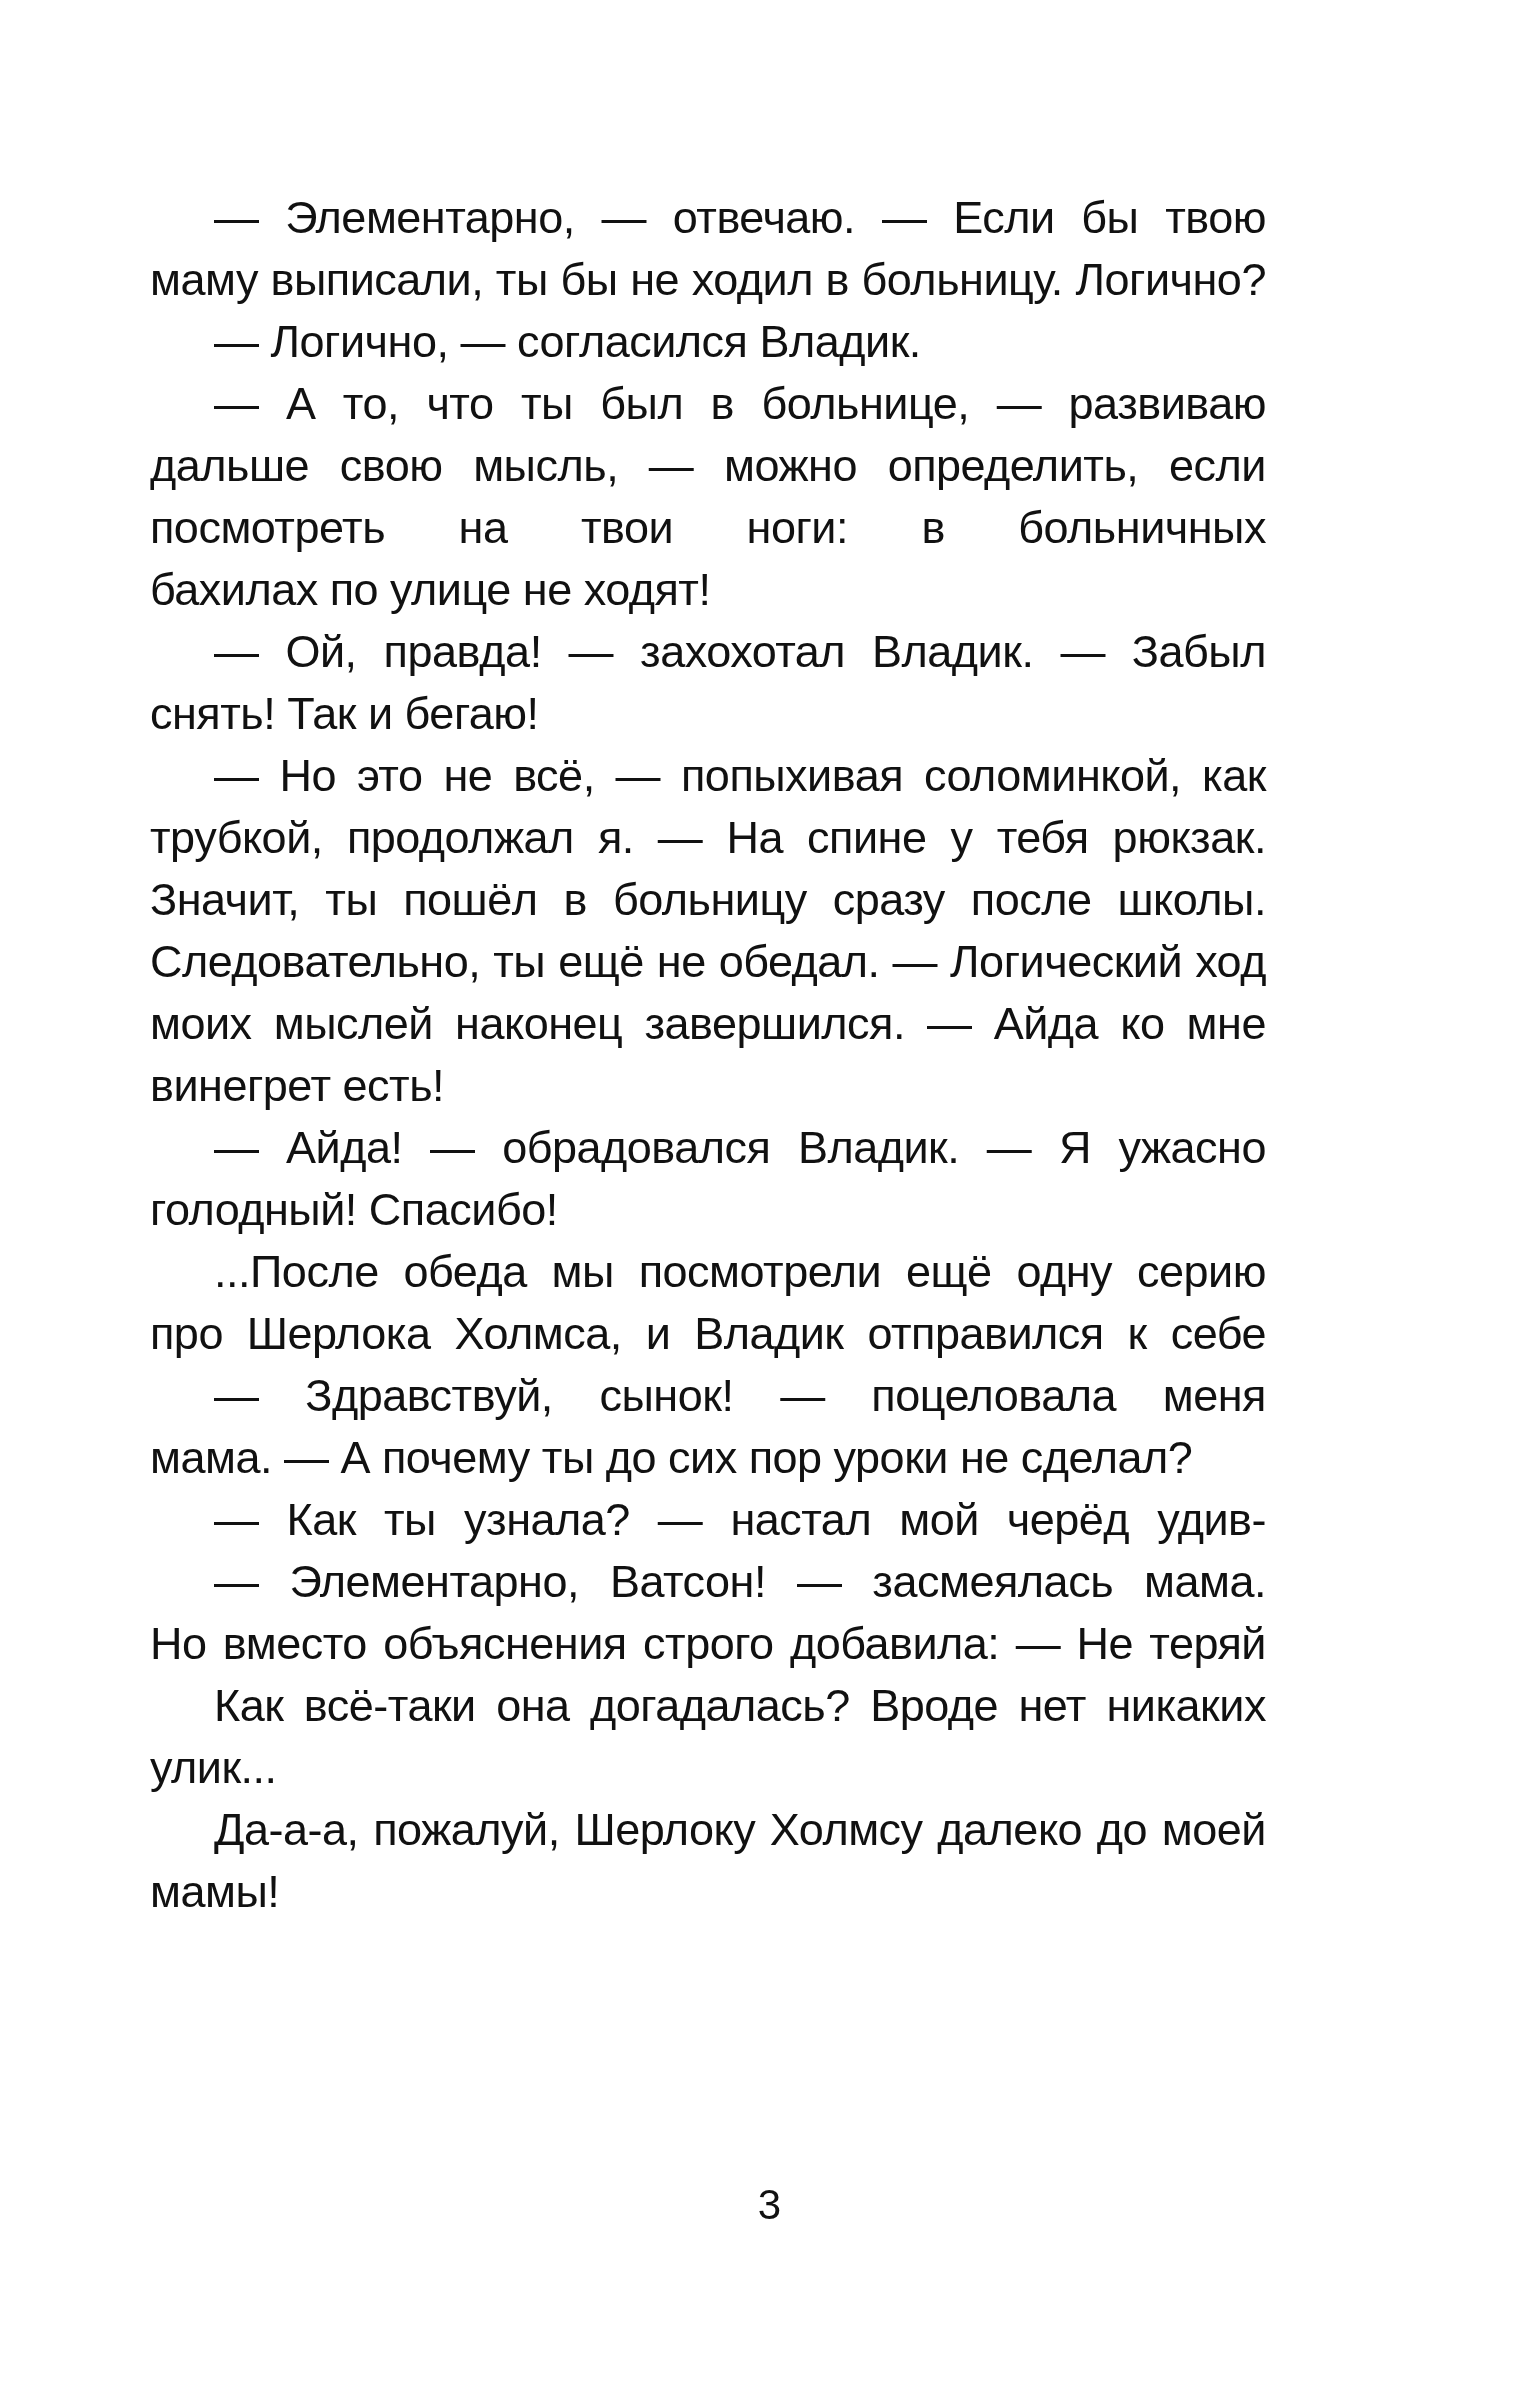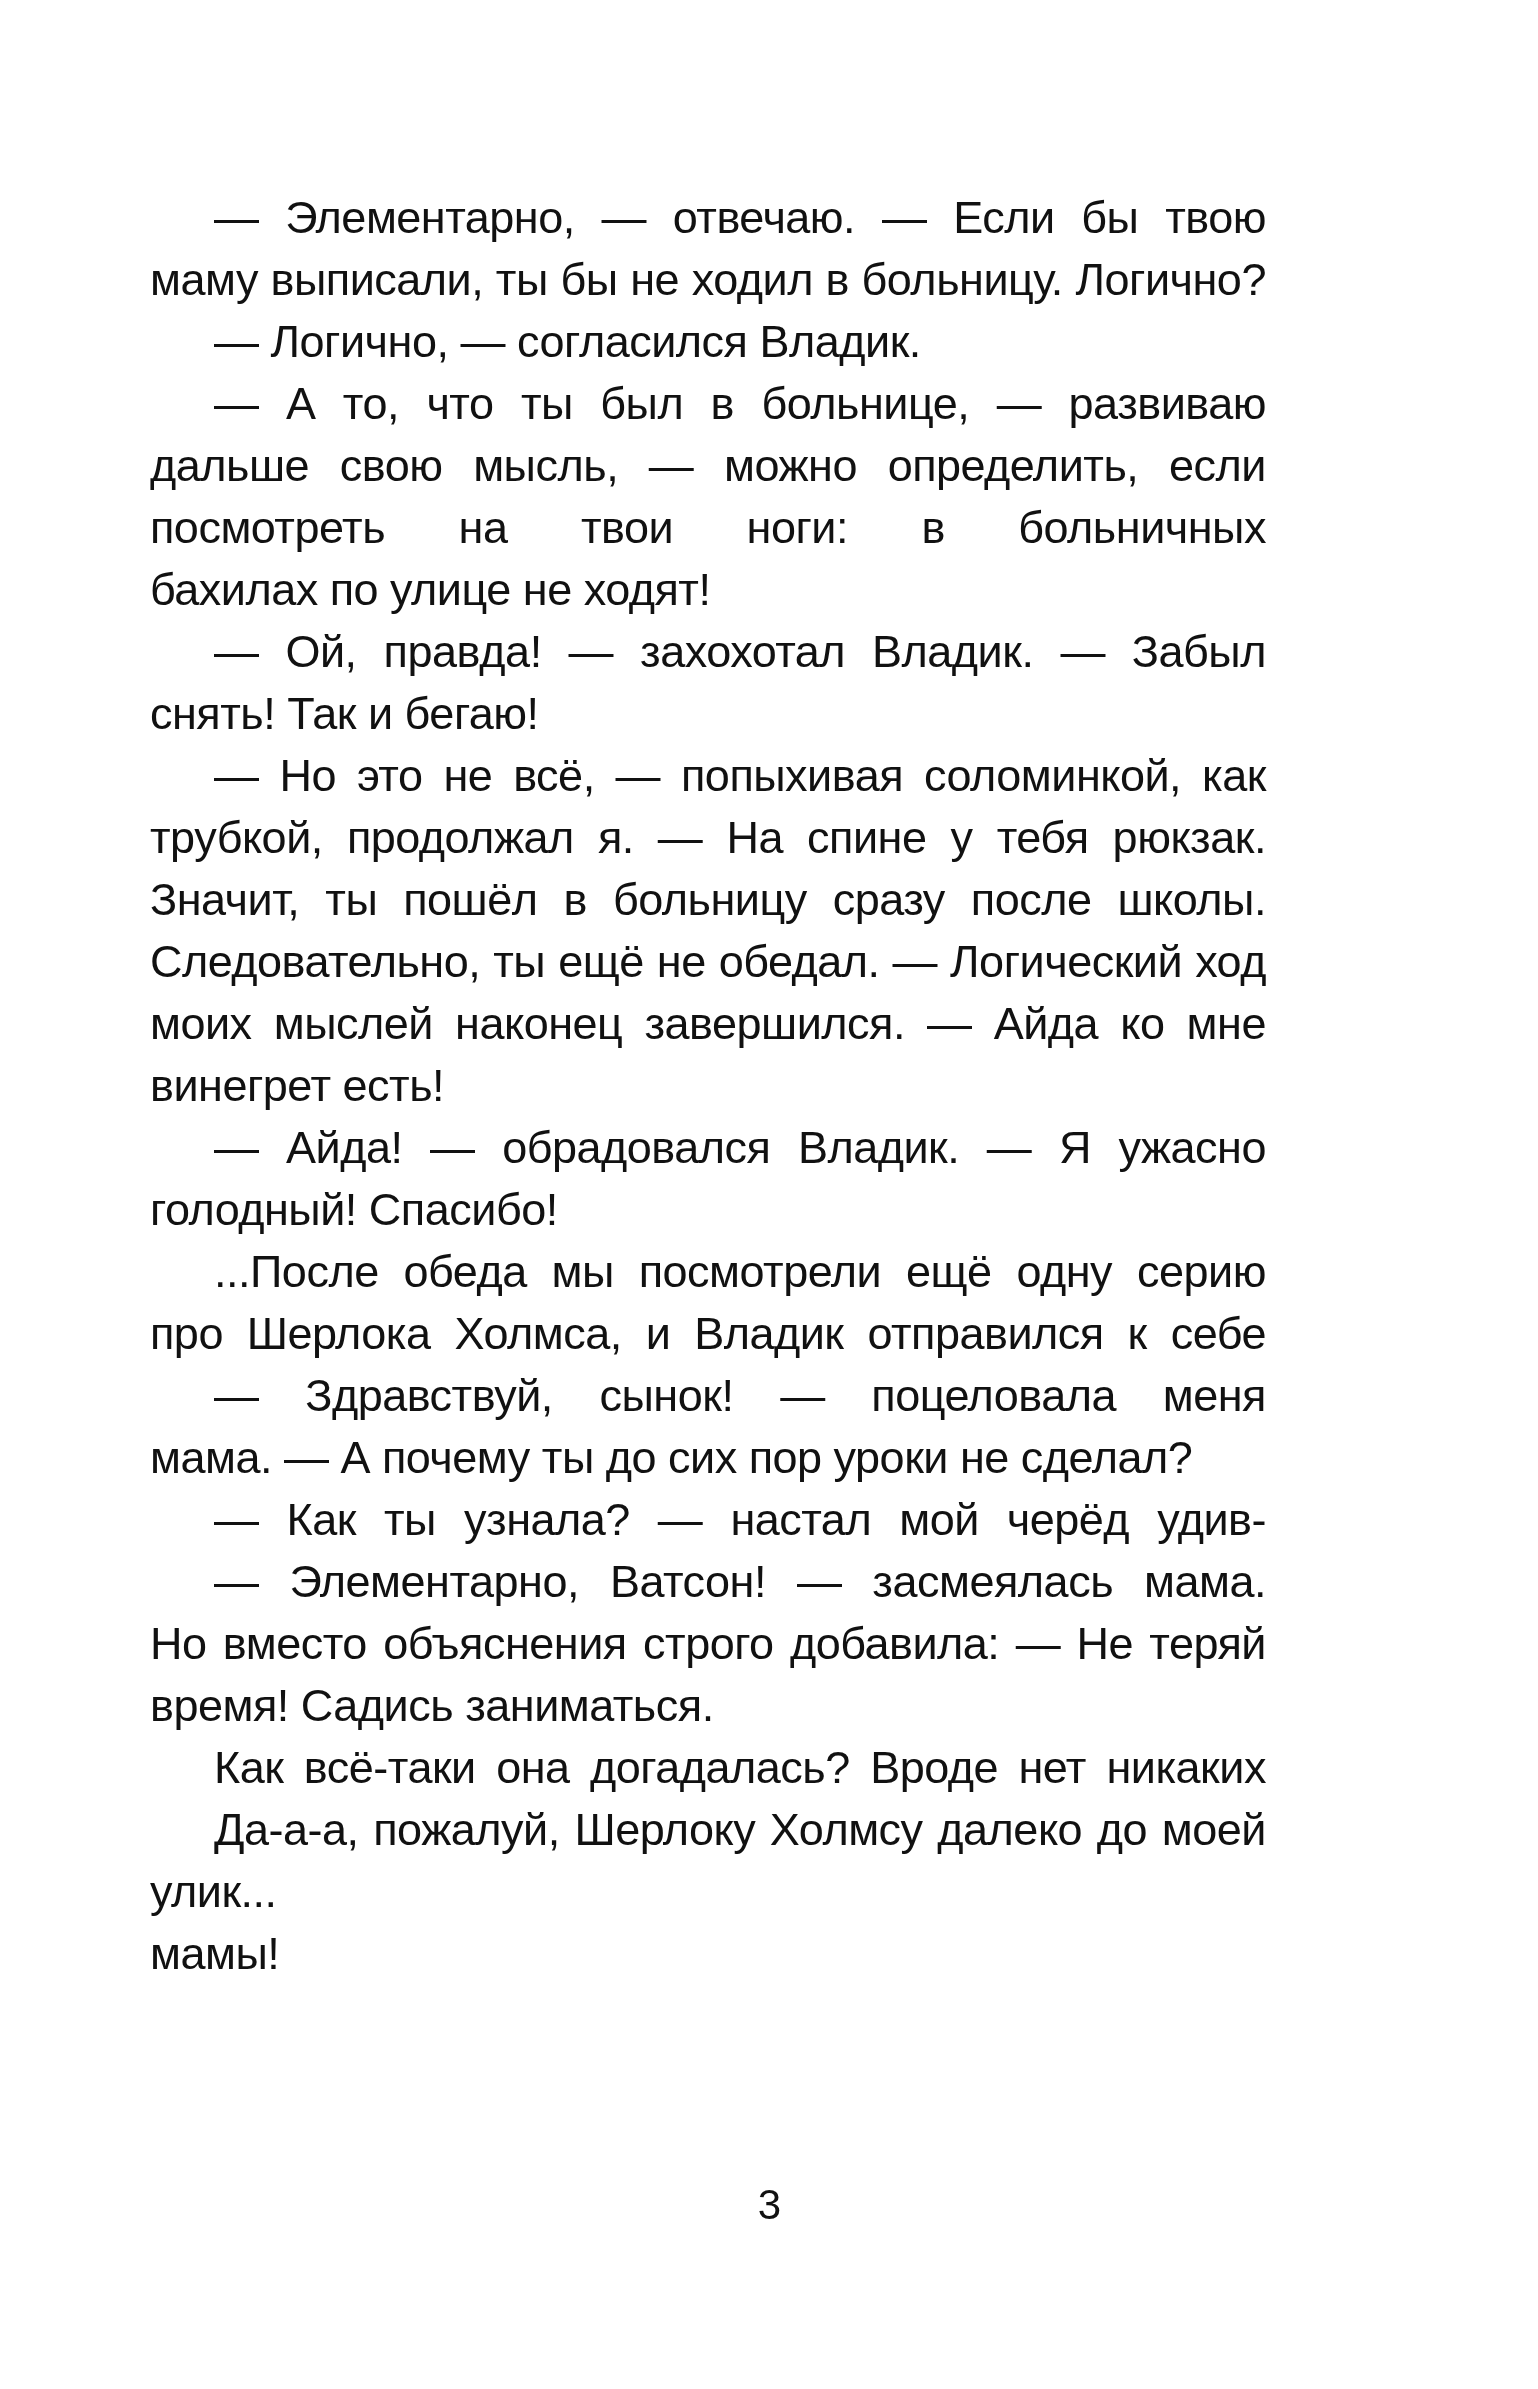--- a/index.html
+++ b/index.html
@@ -231,37 +231,36 @@
       <div class="line justify">
         <span class="w">Но</span>
         <span class="w">вместо</span>
         <span class="w">объяснения</span>
         <span class="w">строго</span>
         <span class="w">добавила:</span>
         <span class="w">—</span>
         <span class="w">Не</span>
         <span class="w">теряй</span>
       </div>
-      <div class="line">время! Садись заниматься.</div>
       <div class="line indent justify">
         <span class="w">Как</span>
         <span class="w">всё-таки</span>
         <span class="w">она</span>
         <span class="w">догадалась?</span>
         <span class="w">Вроде</span>
         <span class="w">нет</span>
         <span class="w">никаких</span>
       </div>
+      <div class="line">улик...</div>
       <div class="line indent justify">
         <span class="w">Да-а-а,</span>
         <span class="w">пожалуй,</span>
         <span class="w">Шерлоку</span>
         <span class="w">Холмсу</span>
         <span class="w">далеко</span>
         <span class="w">до</span>
         <span class="w">моей</span>
       </div>
-      <div class="line">улик...</div>
       <div class="line">мамы!</div>
     </div>
   <div class="page-number">3</div>
 </div>
 
 
 </body></html>

